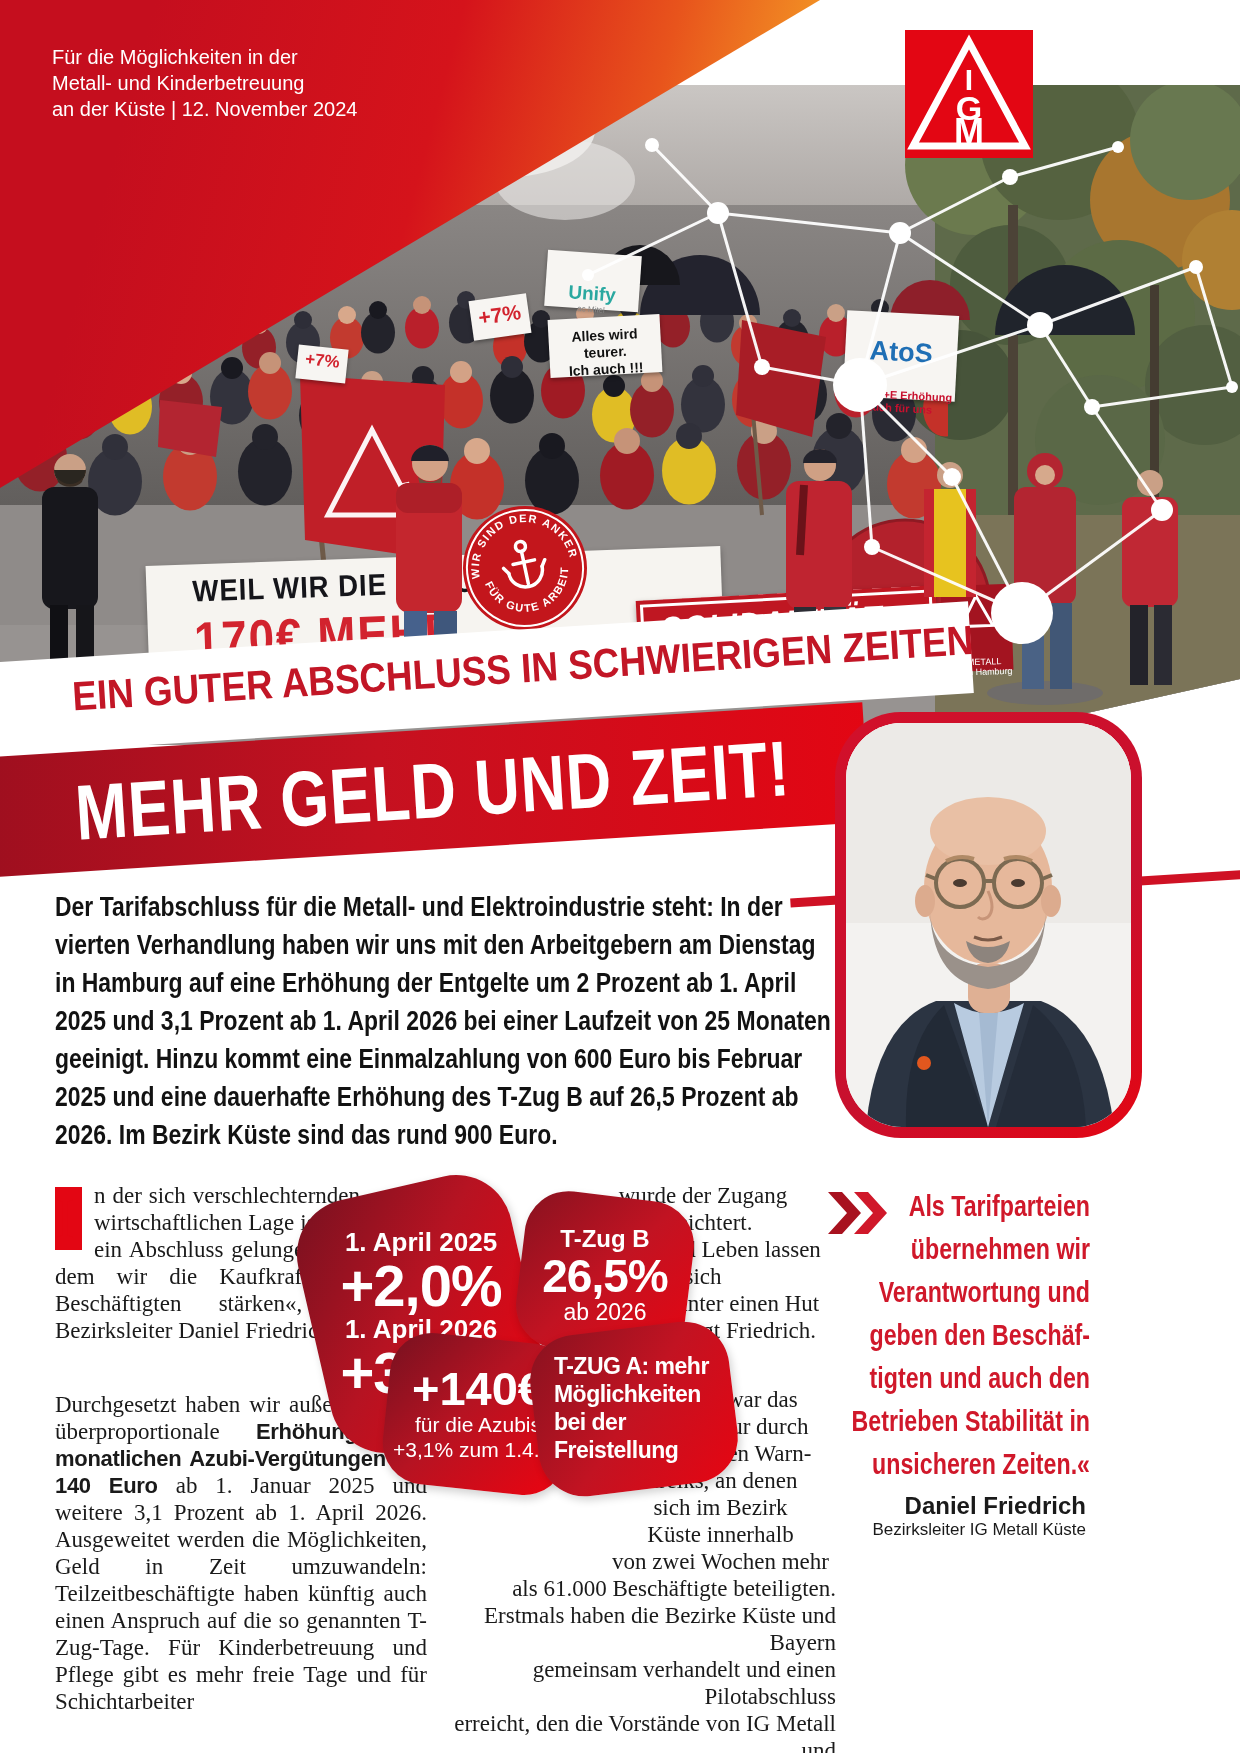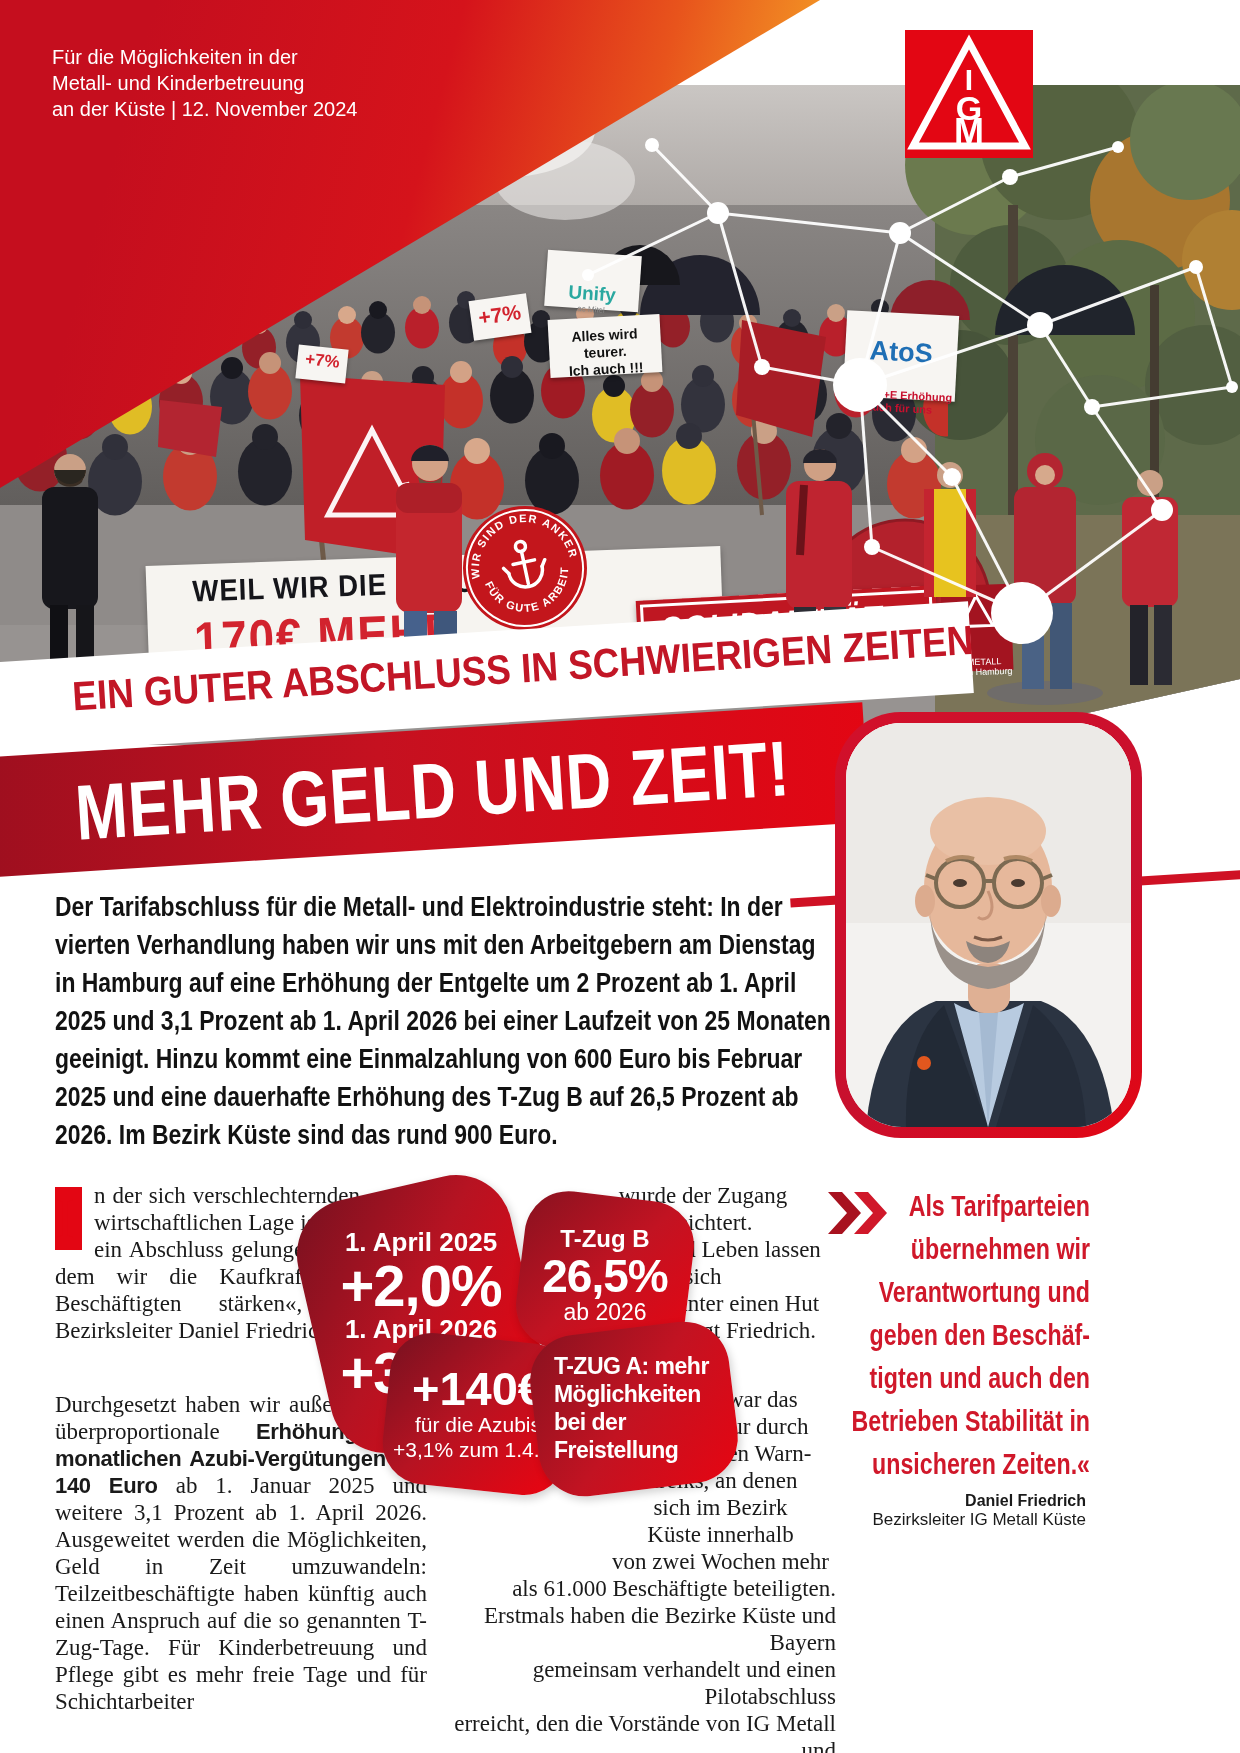--- a/index.html
+++ b/index.html
@@ -109,21 +109,21 @@
         text-align:left;padding-left:20px;box-sizing:border-box;
         background:linear-gradient(130deg,#8e1220 5%,#c21322 50%,#e30613 95%);}
   .b-tza .l{font-size:23px;font-weight:bold;line-height:28px;letter-spacing:-0.5px;}
 
   
   .chevrons{left:828px;top:1192px;z-index:6;}
   .quote{left:670px;top:1185px;width:420px;z-index:5;text-align:right;
         color:#d0182a;font-weight:bold;font-size:29px;line-height:43px;
         transform:scaleX(.8);transform-origin:right top;letter-spacing:0;}
   .attrib{left:686px;top:1492px;width:400px;z-index:5;text-align:right;color:#1a1a1a;}
-  .attrib .a1{font-size:16px;font-weight:bold;}
+  .attrib .a1{font-size:24px;font-weight:bold;}
   .attrib .a2{font-size:17px;}
 
   
   .brand{left:686px;top:1585px;width:400px;z-index:5;text-align:right;color:#222;}
   .brand .o{font-size:31px;letter-spacing:.5px;transform:scaleX(.92);transform-origin:right;}
   .brand .d{font-size:31px;font-weight:bold;transform:scaleX(.95);transform-origin:right;}
 </style>
 </head>
 <body>
 

